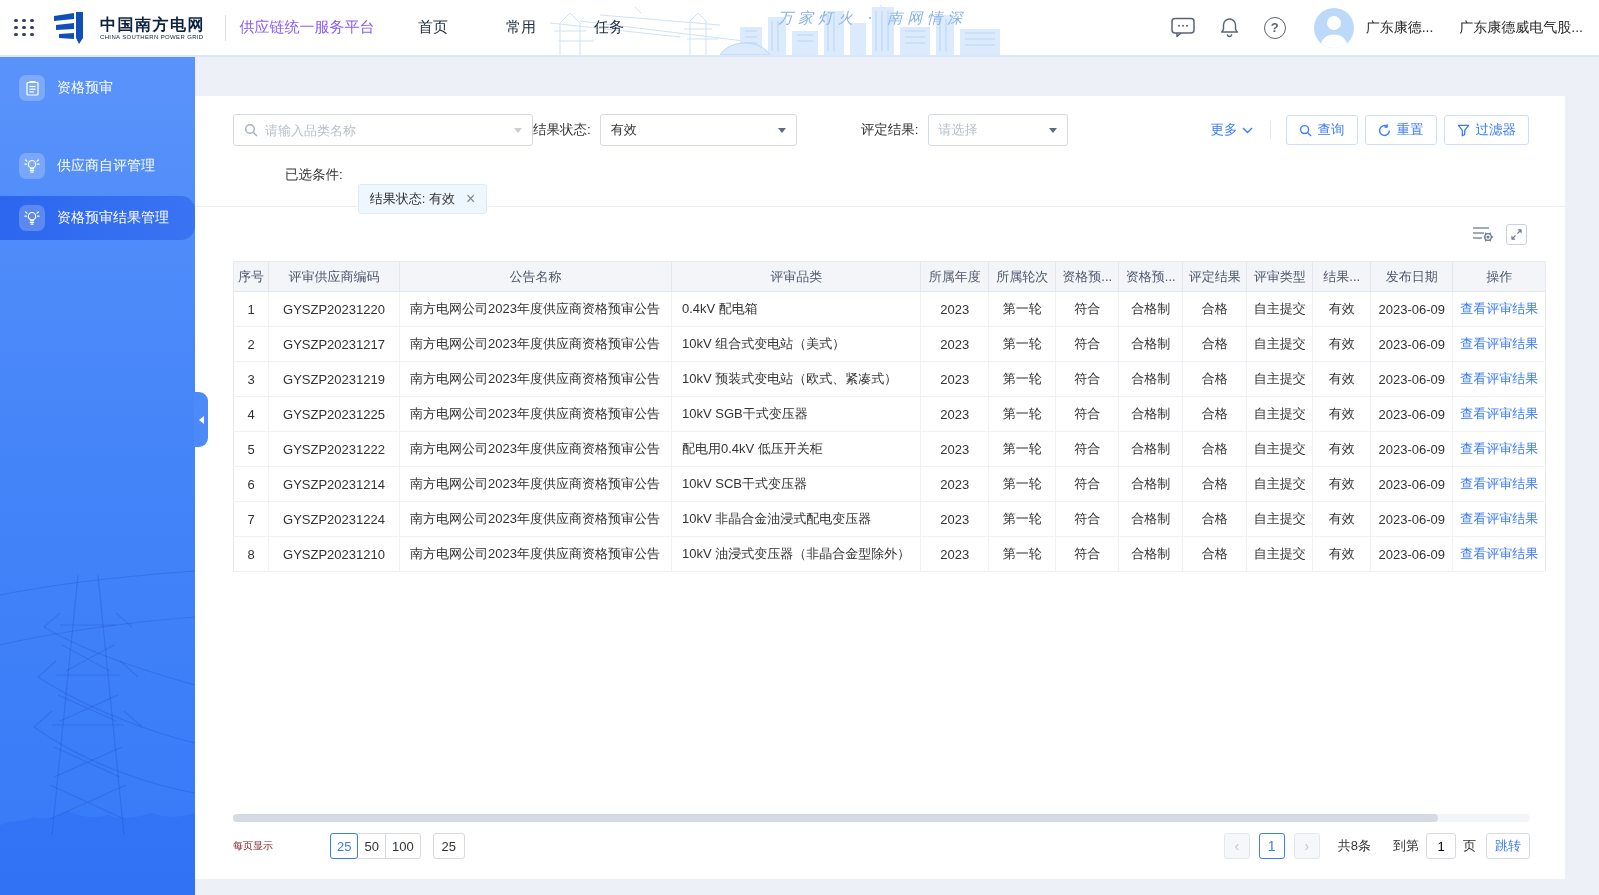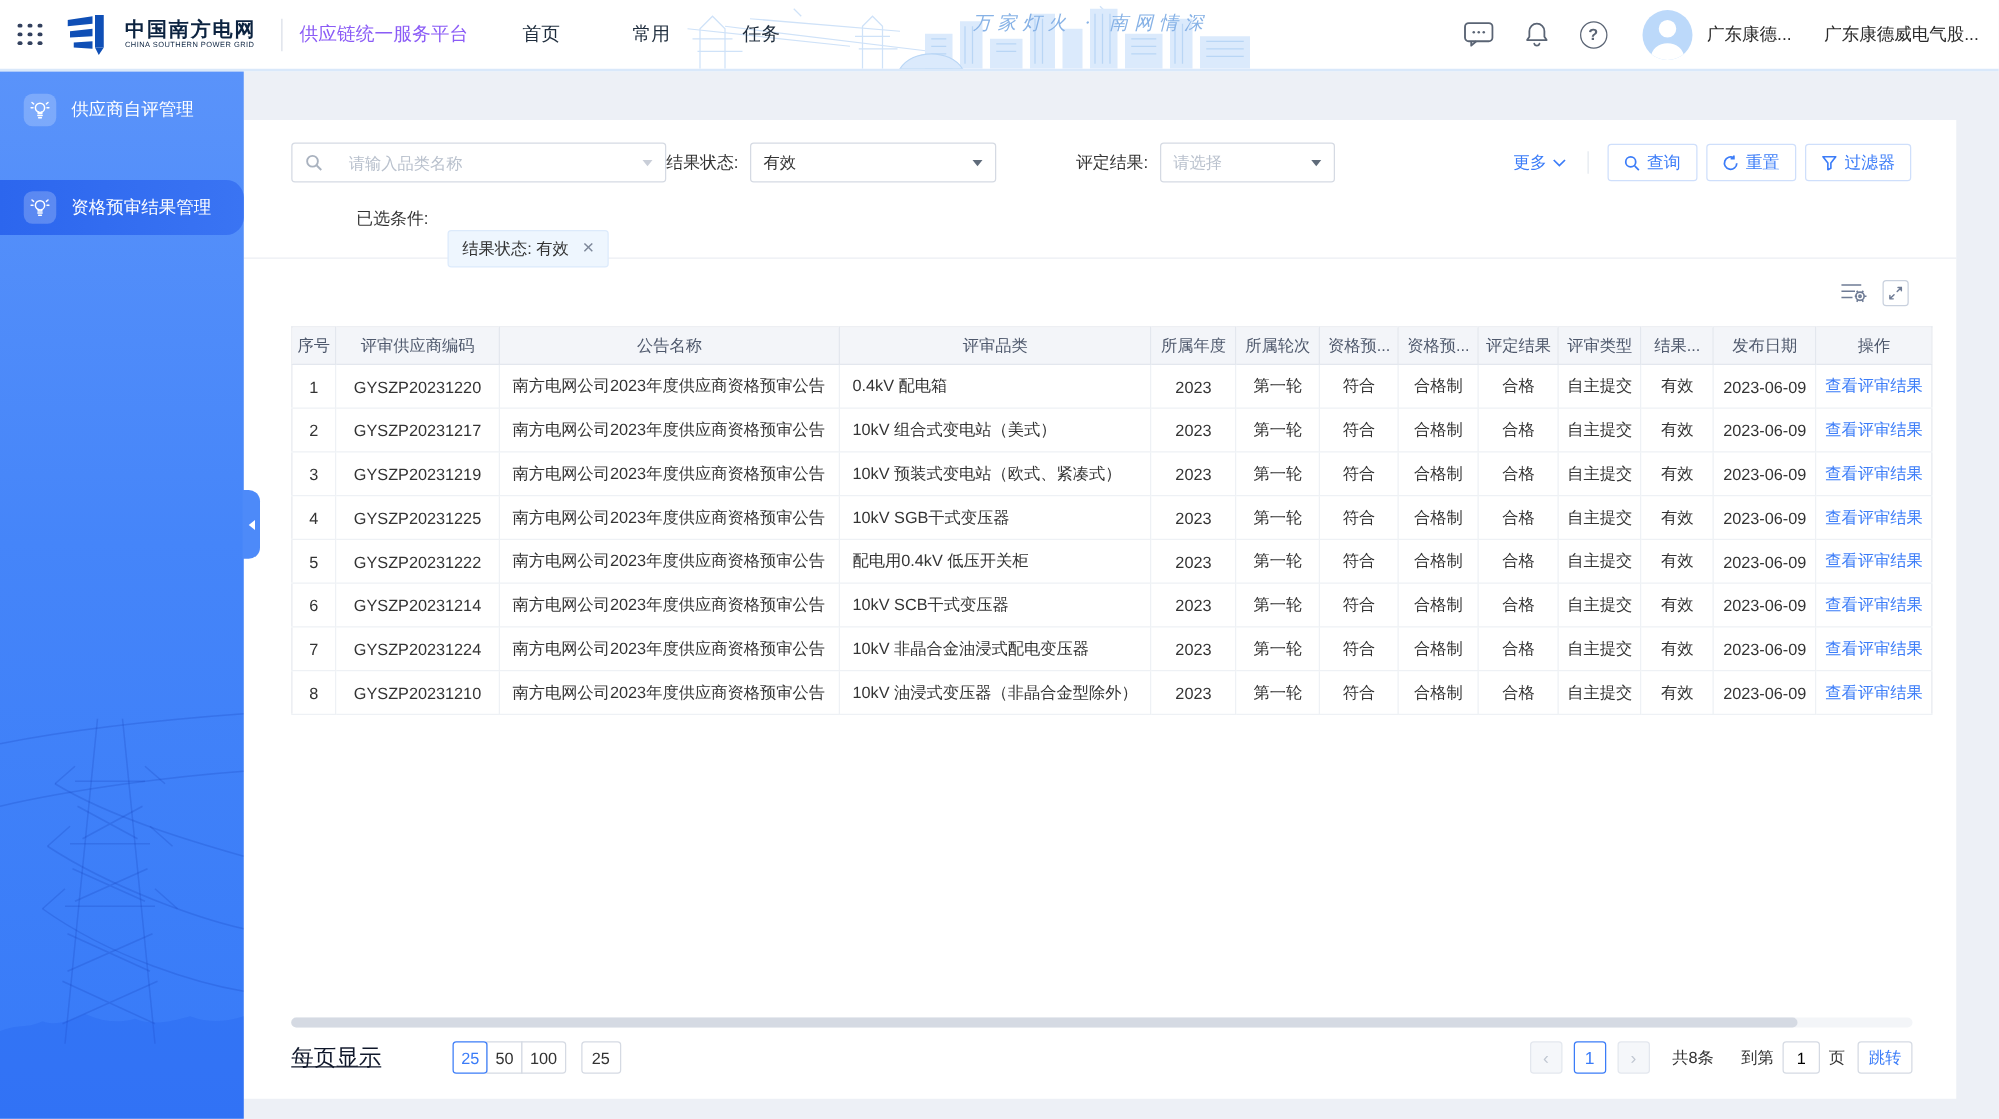--- a/index.html
+++ b/index.html
@@ -27,38 +27,38 @@
   .help-icon{width:22px;height:22px;border:1.6px solid #5a6474;border-radius:50%;color:#5a6474;font-size:13px;font-weight:bold;display:flex;align-items:center;justify-content:center;}
   .avatar{width:40px;height:40px;border-radius:50%;background:#bcd9fa;margin-left:28px;overflow:hidden;display:flex;align-items:flex-end;justify-content:center;cursor:pointer;}
   .uname{font-size:14px;color:#2a2a2a;margin-left:12px;cursor:pointer;}
   .cname{font-size:14px;color:#2a2a2a;margin-left:26px;cursor:pointer;}
 
   
   .sidebar{position:absolute;left:0;top:57px;width:195px;height:838px;background:linear-gradient(180deg,#5a93fa 0%,#4585f9 45%,#377af8 100%);z-index:20;}
   .side-item{display:flex;align-items:center;height:44px;padding-left:19px;color:#fff;font-size:14px;cursor:pointer;position:relative;z-index:3;}
   .side-item:nth-child(1){margin-top:9px;}
   .side-item:nth-child(2){margin-top:34px;}
-  .side-item:nth-child(3){margin-top:8px;flex-direction:column;}
+  .side-item:nth-child(3){margin-top:8px;}
   .side-item.active{background:linear-gradient(90deg,#2c66ee 0%,#3a74f3 100%);border-radius:0 14px 14px 0;}
   .tile{width:26px;height:26px;border-radius:7px;background:rgba(255,255,255,.22);display:flex;align-items:center;justify-content:center;margin-right:12px;flex:none;}
   .collapse-handle{position:absolute;top:335px;right:-13px;width:14px;height:55px;background:#4d8af9;border-radius:0 9px 9px 0;display:flex;align-items:center;justify-content:center;cursor:pointer;z-index:25;}
   .tri-left{width:0;height:0;border-top:4.5px solid transparent;border-bottom:4.5px solid transparent;border-right:5.5px solid #fff;}
   .tower{position:absolute;left:0;bottom:0;pointer-events:none;z-index:1;}
 
   
   .main{position:absolute;left:195px;top:57px;width:1404px;height:838px;background:#edf0f6;}
   .tabbar{height:38px;background:#fff;border-bottom:1px solid #eef0f5;display:flex;align-items:stretch;padding-left:27px;}
   .tab{font-size:14px;color:#3c4350;display:flex;align-items:center;margin-right:29px;border-bottom:2px solid transparent;cursor:pointer;padding:0 1px;}
   .tab.active{color:var(--primary);border-bottom-color:var(--primary);}
   .panel{position:absolute;left:0;top:39px;width:1370px;height:783px;background:#fff;}
 
   
   .filter-row{display:flex;align-items:center;padding:18px 36px 0 38px;height:50px;}
   .search-select{width:300px;height:32px;border:1px solid #d5dae3;border-radius:3px;display:flex;align-items:center;padding:0 10px;cursor:pointer;color:#a9b2bf;}
-  .sinput{border:none;outline:none;flex:1;font-size:13px;margin-left:21px;font-family:inherit;color:#333;}
+  .sinput{border:none;outline:none;flex:1;font-size:13px;margin-left:7px;font-family:inherit;color:#333;}
   .sinput::placeholder{color:#b9c1cd;}
   .flabel{font-size:13.5px;color:#333;white-space:nowrap;}
   .select{height:32px;border:1px solid #d5dae3;border-radius:3px;display:flex;align-items:center;padding:0 10px;margin-left:9px;cursor:pointer;background:#fff;}
   .select .val{font-size:13px;color:#333;flex:1;}
   .select .ph{font-size:13px;color:#b9c1cd;flex:1;}
   .w197{width:197px;} .w140{width:140px;justify-content:center;}
   .caret{width:0;height:0;border-left:4.5px solid transparent;border-right:4.5px solid transparent;border-top:5.5px solid #5f6b7a;margin-left:8px;}
   .caret.small{border-left-width:4px;border-right-width:4px;border-top:5px solid #c9ced8;}
   .factions{margin-left:auto;display:flex;align-items:center;}
   .more{display:flex;align-items:center;gap:4px;color:var(--primary);font-size:13.5px;cursor:pointer;}
@@ -81,21 +81,21 @@
   .tbl td{height:35px;border-right:1px solid #eef1f5;border-bottom:1px solid #eef1f5;text-align:center;padding:0 6px;white-space:nowrap;overflow:hidden;}
   .tbl td.l{text-align:left;padding:0 10px;}
   .tbl th:last-child,.tbl td:last-child{border-right:none;}
   .link{color:var(--primary);cursor:pointer;}
 
   .hscroll{position:absolute;left:38px;top:718px;width:1297px;height:8px;background:#f3f5f8;border-radius:4px;cursor:pointer;}
   .hscroll .thumb{width:1205px;height:8px;background:#d5dae3;border-radius:4px;}
 
   
   .pager{position:absolute;left:38px;top:733px;width:1297px;height:34px;display:flex;align-items:center;}
-  .plabel{font-size:18px;color:#0f172a;text-decoration:underline;}
+  .plabel{font-size:10px;color:#7f1d1d;}
   .seg{display:flex;margin-left:57px;}
   .pp{min-width:27px;height:26px;padding:0 6px;background:#fff;border:1px solid #d5dae3;color:#333;font-size:13px;font-family:inherit;cursor:pointer;margin-left:-1px;}
   .pp:first-child{margin-left:0;border-radius:3px 0 0 3px;}
   .pp:last-child{border-radius:0 3px 3px 0;}
   .pp.sel{border-color:var(--primary);color:var(--primary);position:relative;z-index:1;border-radius:3px;}
   .ppbox{width:32px;height:26px;border:1px solid #d5dae3;border-radius:3px;display:flex;align-items:center;justify-content:center;font-size:13px;margin-left:12px;}
   .pright{margin-left:auto;display:flex;align-items:center;}
   .pbtn{width:26px;height:26px;border-radius:3px;display:flex;align-items:center;justify-content:center;font-size:14px;cursor:pointer;font-family:inherit;}
   .pbtn.dis{background:#f5f7fa;border:1px solid #e3e7ee;color:#c0c7d2;}
   .pbtn.cur{background:#fff;border:1px solid var(--primary);color:var(--primary);margin:0 9px;}
@@ -207,20 +207,32 @@
       <path d="M78 40L52 300M98 40L124 300"></path>
       <path d="M60 90L116 90M56 140L120 140M52 190L124 190"></path>
       <path d="M44 92L60 78M132 92L116 78M38 142L56 126M138 142L120 126M34 192L52 176M142 192L124 176"></path>
       <path d="M62 110l48 26M114 110L66 136M58 160l58 26M118 160L60 186M54 212l66 30M122 212L54 242M50 250l74 34M126 250L50 284"></path>
       <path d="M44 92C90 120 160 140 195 150M38 142C90 176 160 200 195 208M34 192C90 232 160 252 195 258"></path>
       <path d="M0 60C60 48 140 40 195 36M0 110C60 96 140 86 195 82"></path>
     </g>
     <path d="M0 290c14-6 22-2 34-8 10 4 22 0 34-6 12 6 26 8 40 4 14 6 30 2 44-2 16 6 30 4 43 0V360H0z" fill="rgba(30,90,235,0.25)"></path>
   </svg>
   <div id="side-menu">
+      <div class="side-item">
+     <span class="tile">
+          <svg width="15" height="16" viewBox="0 0 14 16" fill="none" stroke="#fff" stroke-width="1.2" stroke-linejoin="round">
+            <rect x="1.5" y="2.5" width="11" height="12.5" rx="1"></rect>
+            <path d="M4.5 2.5v-1h5v1"></path>
+            <line x1="4" y1="6.5" x2="10" y2="6.5"></line>
+            <line x1="4" y1="9.2" x2="10" y2="9.2"></line>
+            <line x1="4" y1="11.9" x2="8.5" y2="11.9"></line>
+          </svg>
+        </span>
+     <span>资格预审</span>
+   </div>
       <div class="side-item">
      <span class="tile">
           <svg width="16" height="16" viewBox="0 0 16 16" fill="none" stroke="#fff" stroke-width="1.2" stroke-linecap="round">
             <circle cx="8" cy="6.2" r="3.7"></circle>
             <path d="M6.6 9.6v1.1h2.8V9.6"></path>
             <line x1="6.3" y1="12.4" x2="9.7" y2="12.4"></line>
             <line x1="6.9" y1="14.2" x2="9.1" y2="14.2"></line>
             <line x1="1.6" y1="2" x2="2.9" y2="3.1"></line>
             <line x1="14.4" y1="2" x2="13.1" y2="3.1"></line>
             <line x1="0.9" y1="6.2" x2="2.4" y2="6.2"></line>

